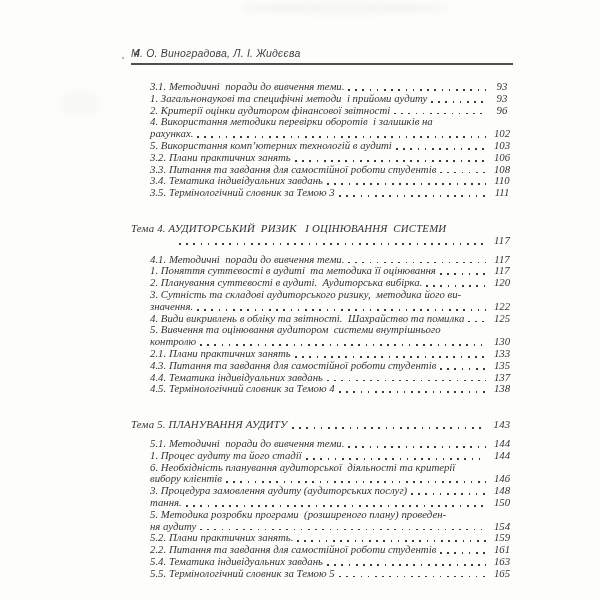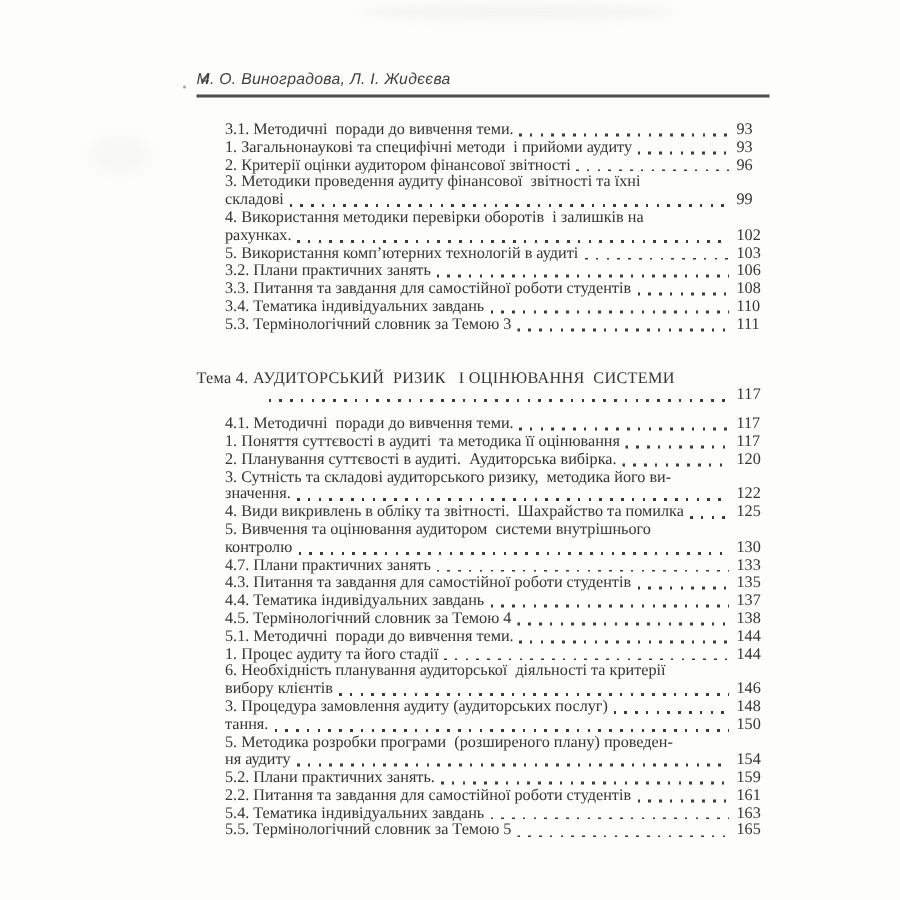--- a/index.html
+++ b/index.html
@@ -31,34 +31,35 @@
   }
   .pageno{position:absolute;left:3px;top:0}
   .runtitle{text-align:left;letter-spacing:.2px}
 
   
   .toc{
     position:absolute;left:131px;right:87px;top:81px;
     font-size:10.8px;
     line-height:11.8px;
     color:#343434;
+    font-style:italic;
   }
   .entry.item{margin-left:19px}
   .entry.tema{margin-top:24px;margin-bottom:7px;letter-spacing:.2px}
   .entry .line{display:flex;align-items:baseline;white-space:pre}
   .entry.tema .line.cont{padding-left:44px}
   .txt{flex:0 0 auto}
   .leader{
     flex:1 1 auto;
     height:1.7px;
     align-self:flex-end;
     margin:0 5px 2px 4px;
     background:repeating-linear-gradient(to right,#3c3c3c 0 1.7px,transparent 1.7px 7.2px);
   }
-  .pg{flex:0 0 auto;min-width:22px;text-align:left}
+  .pg{flex:0 0 auto;min-width:22px;text-align:center}
 </style>
 </head>
 <body>
 
 <div class="sheet">
   <div class="smudge a"></div>
   <div class="smudge b"></div>
   <div class="speck"></div>
 
   <div class="header">
@@ -70,41 +71,37 @@
       <div class="entry item">
         <div class="line"><span class="txt">3.1. Методичні  поради до вивчення теми.</span><span class="leader"></span><span class="pg">93</span></div>
       </div>
       <div class="entry item">
         <div class="line"><span class="txt">1. Загальнонаукові та специфічні методи  і прийоми аудиту</span><span class="leader"></span><span class="pg">93</span></div>
       </div>
       <div class="entry item">
         <div class="line"><span class="txt">2. Критерії оцінки аудитором фінансової звітності</span><span class="leader"></span><span class="pg">96</span></div>
       </div>
       <div class="entry item">
-        <div class="line"><span class="txt">3. Методики проведення аудиту фінансової  звітності та їхні</span></div>
-        <div class="line cont"><span class="txt">складові</span><span class="leader"></span><span class="pg">99</span></div>
-      </div>
-      <div class="entry item">
         <div class="line"><span class="txt">4. Використання методики перевірки оборотів  і залишків на</span></div>
         <div class="line cont"><span class="txt">рахунках.</span><span class="leader"></span><span class="pg">102</span></div>
       </div>
       <div class="entry item">
         <div class="line"><span class="txt">5. Використання комп’ютерних технологій в аудиті</span><span class="leader"></span><span class="pg">103</span></div>
       </div>
       <div class="entry item">
         <div class="line"><span class="txt">3.2. Плани практичних занять</span><span class="leader"></span><span class="pg">106</span></div>
       </div>
       <div class="entry item">
         <div class="line"><span class="txt">3.3. Питання та завдання для самостійної роботи студентів</span><span class="leader"></span><span class="pg">108</span></div>
       </div>
       <div class="entry item">
         <div class="line"><span class="txt">3.4. Тематика індивідуальних завдань</span><span class="leader"></span><span class="pg">110</span></div>
       </div>
       <div class="entry item">
-        <div class="line"><span class="txt">5.3. Термінологічний словник за Темою 3</span><span class="leader"></span><span class="pg">111</span></div>
+        <div class="line"><span class="txt">3.5. Термінологічний словник за Темою 3</span><span class="leader"></span><span class="pg">111</span></div>
       </div>
       <div class="entry tema">
         <div class="line"><span class="txt">Тема 4. АУДИТОРСЬКИЙ  РИЗИК   І ОЦІНЮВАННЯ  СИСТЕМИ</span></div>
         <div class="line cont"><span class="leader"></span><span class="pg">117</span></div>
       </div>
       <div class="entry item">
         <div class="line"><span class="txt">4.1. Методичні  поради до вивчення теми.</span><span class="leader"></span><span class="pg">117</span></div>
       </div>
       <div class="entry item">
         <div class="line"><span class="txt">1. Поняття суттєвості в аудиті  та методика її оцінювання</span><span class="leader"></span><span class="pg">117</span></div>
@@ -117,30 +114,33 @@
         <div class="line cont"><span class="txt">значення.</span><span class="leader"></span><span class="pg">122</span></div>
       </div>
       <div class="entry item">
         <div class="line"><span class="txt">4. Види викривлень в обліку та звітності.  Шахрайство та помилка</span><span class="leader"></span><span class="pg">125</span></div>
       </div>
       <div class="entry item">
         <div class="line"><span class="txt">5. Вивчення та оцінювання аудитором  системи внутрішнього</span></div>
         <div class="line cont"><span class="txt">контролю</span><span class="leader"></span><span class="pg">130</span></div>
       </div>
       <div class="entry item">
-        <div class="line"><span class="txt">4.7. Плани практичних занять</span><span class="leader"></span><span class="pg">133</span></div>
+        <div class="line"><span class="txt">2.1. Плани практичних занять</span><span class="leader"></span><span class="pg">133</span></div>
       </div>
       <div class="entry item">
         <div class="line"><span class="txt">4.3. Питання та завдання для самостійної роботи студентів</span><span class="leader"></span><span class="pg">135</span></div>
       </div>
       <div class="entry item">
         <div class="line"><span class="txt">4.4. Тематика індивідуальних завдань</span><span class="leader"></span><span class="pg">137</span></div>
       </div>
       <div class="entry item">
         <div class="line"><span class="txt">4.5. Термінологічний словник за Темою 4</span><span class="leader"></span><span class="pg">138</span></div>
+      </div>
+      <div class="entry tema">
+        <div class="line"><span class="txt">Тема 5. ПЛАНУВАННЯ АУДИТУ</span><span class="leader"></span><span class="pg">143</span></div>
       </div>
       <div class="entry item">
         <div class="line"><span class="txt">5.1. Методичні  поради до вивчення теми.</span><span class="leader"></span><span class="pg">144</span></div>
       </div>
       <div class="entry item">
         <div class="line"><span class="txt">1. Процес аудиту та його стадії</span><span class="leader"></span><span class="pg">144</span></div>
       </div>
       <div class="entry item">
         <div class="line"><span class="txt">6. Необхідність планування аудиторської  діяльності та критерії</span></div>
         <div class="line cont"><span class="txt">вибору клієнтів</span><span class="leader"></span><span class="pg">146</span></div>

